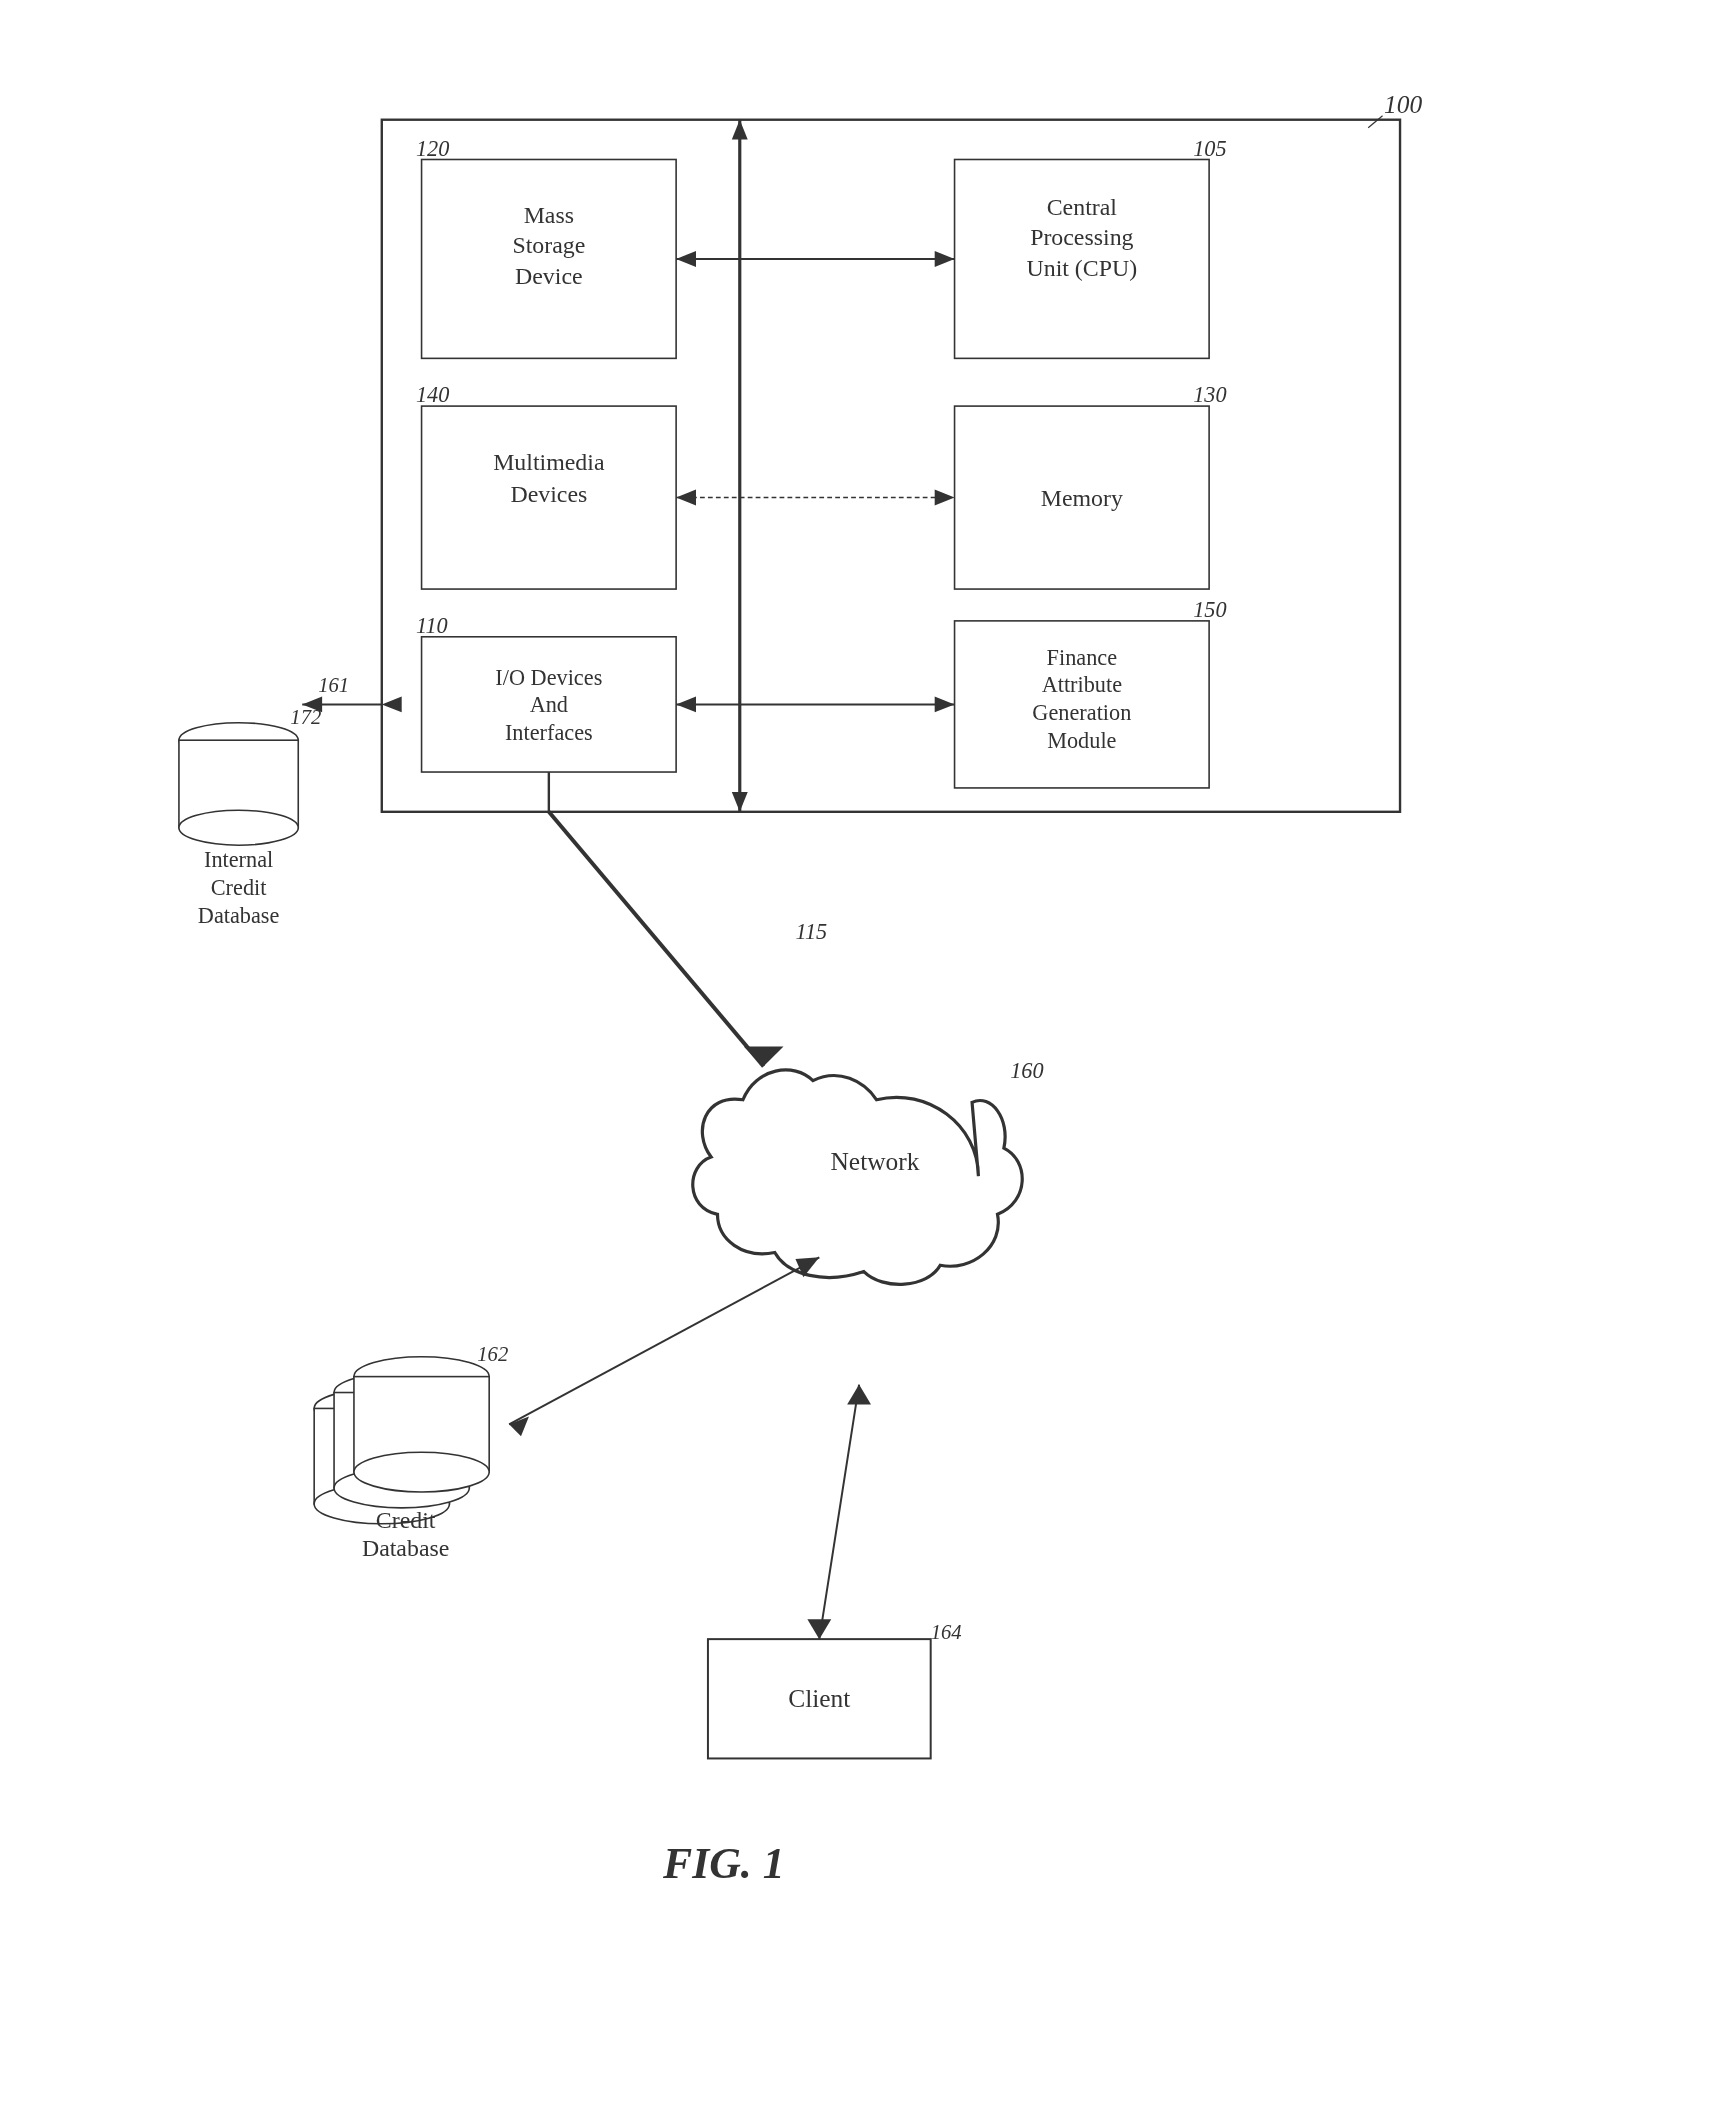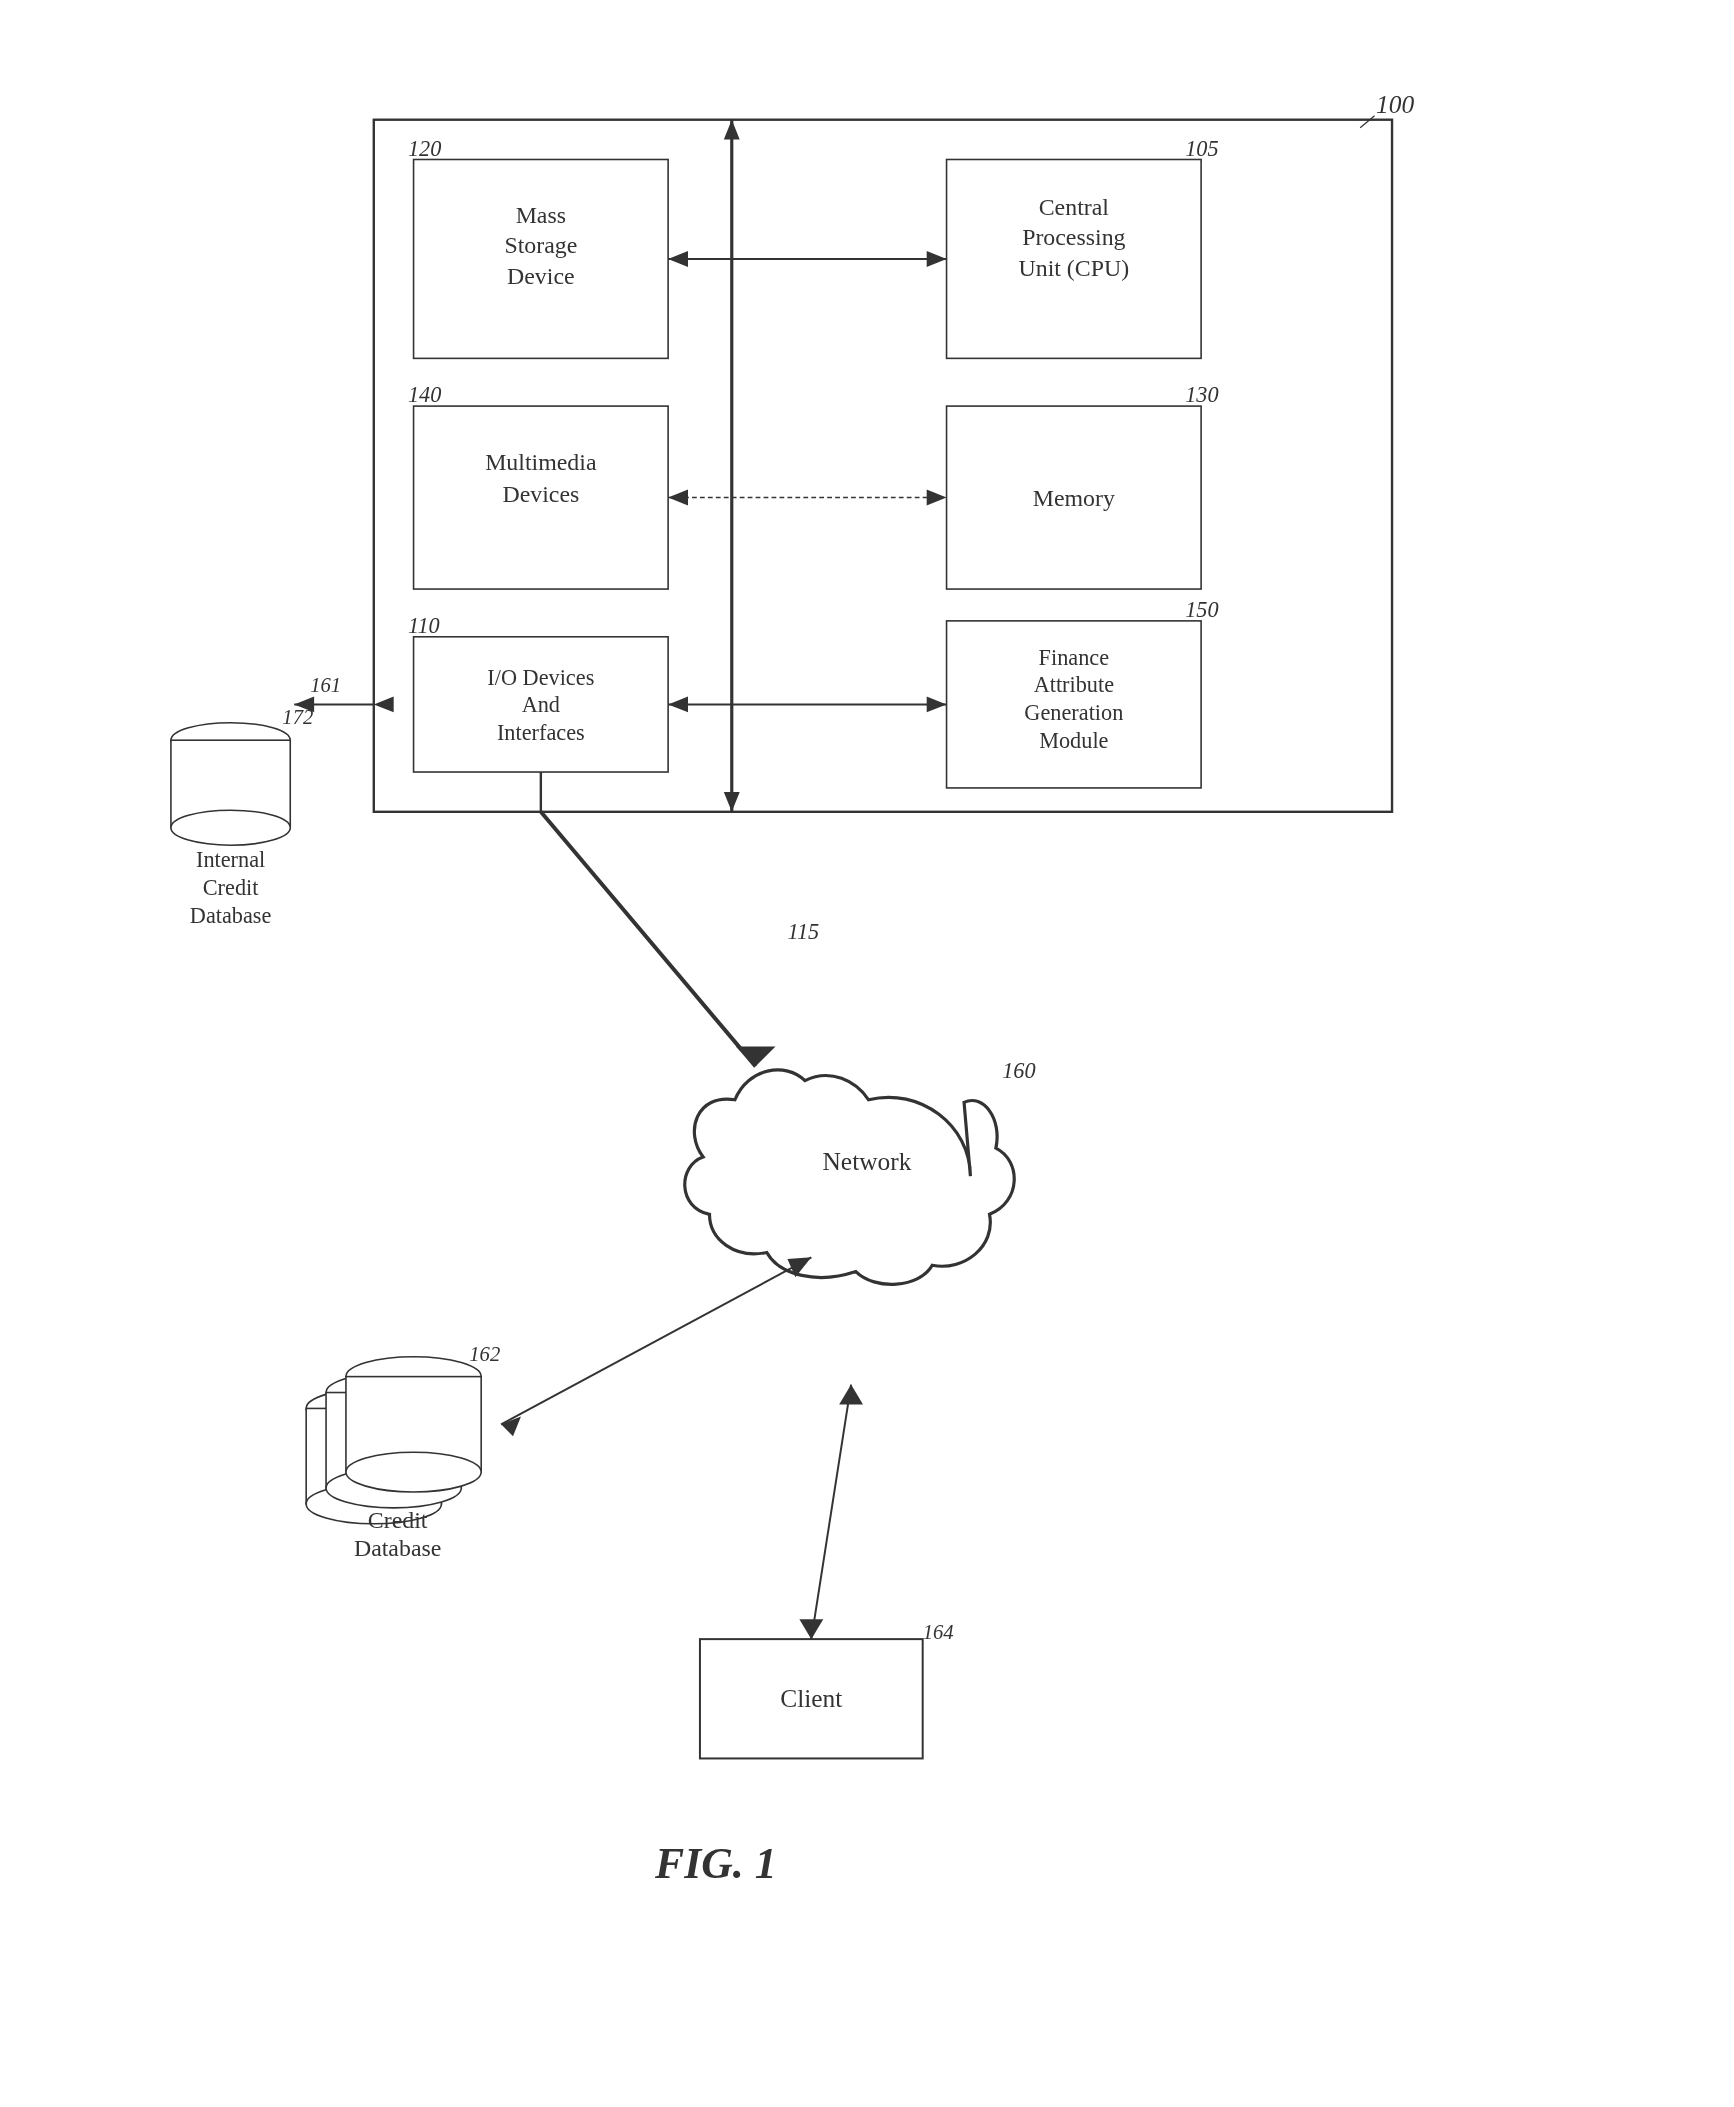--- a/index.html
+++ b/index.html
@@ -8,21 +8,21 @@
       font-family: 'Times New Roman', Times, serif;
       width: 1735px;
       height: 2108px;
       position: relative;
       overflow: hidden;
     }
 
     .diagram-container {
       position: absolute;
       top: 48px;
-      left: 159px;
+      left: 167px;
       width: 1416px;
       height: 1989px;
     }
 
     svg.diagram-svg {
       position: absolute;
       top: 0;
       left: 0;
       width: 100%;
       height: 100%;

